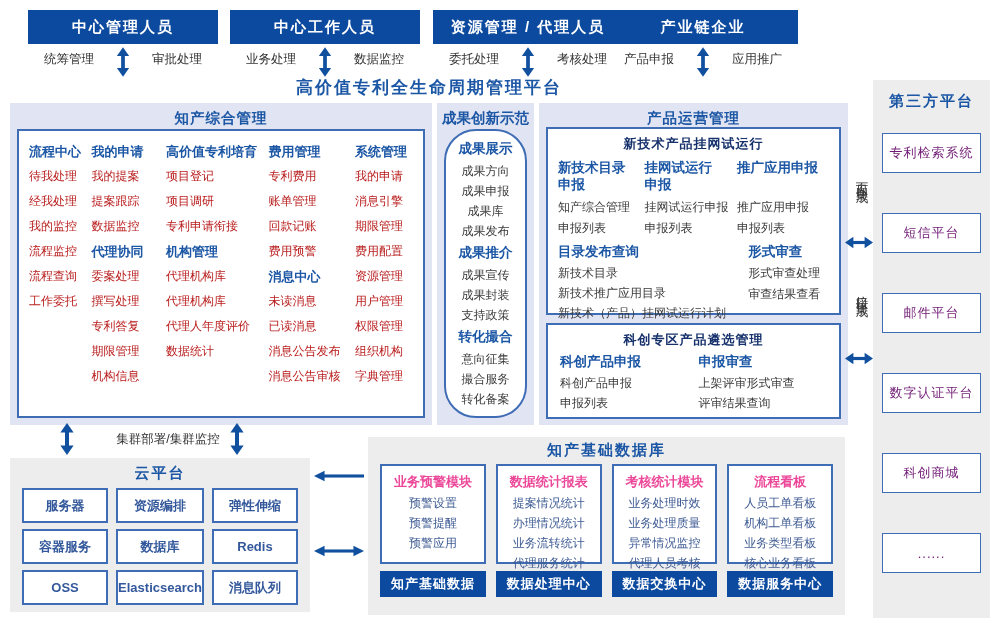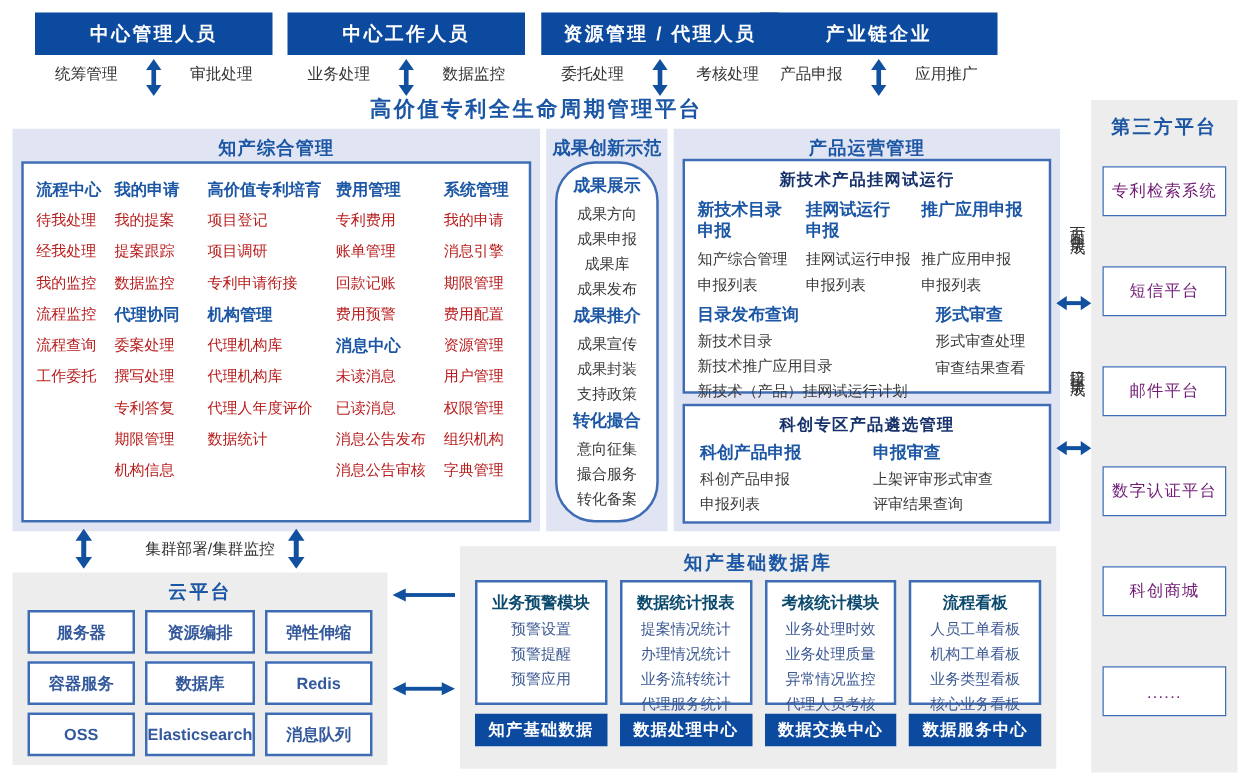--- a/index.html
+++ b/index.html
@@ -73,21 +73,21 @@
     align-items:center; justify-content:center; font-size:13px; font-weight:600; color:#33589b; }
 
   .cluster-label { position:absolute; left:98px; top:431px; width:140px; text-align:center;
     font-size:12.5px; color:#333; }
 
   
   .db-row { display:flex; gap:10px; padding:4px 12px 0; }
   .db-mod { flex:1; display:flex; flex-direction:column; }
   .db-box { background:#fff; border:2px solid #3f6db5; height:100px; text-align:center;
     padding-top:5px; }
-  .db-hdr { font-size:13px; font-weight:bold; color:#0c4a6e; line-height:22px; }
+  .db-hdr { font-size:13px; font-weight:bold; color:#ec4899; line-height:22px; }
   .db-item { font-size:12px; color:#3d5a93; line-height:20px; }
   .db-banner { margin-top:7px; height:26px; background:#0b4a9f; color:#fff; font-weight:bold;
     font-size:13px; letter-spacing:1px; display:flex; align-items:center; justify-content:center; }
 
   
   .vtext { position:absolute; writing-mode:vertical-rl; font-size:12.5px; color:#333;
     letter-spacing:3px; }
   .tp-col { display:flex; flex-direction:column; align-items:center; margin-top:22px; }
   .tp-box { width:99px; height:40px; background:#fff; border:1.5px solid #3f6db5;
     color:#701a75; font-weight:400; font-size:13px; display:flex; align-items:center;

